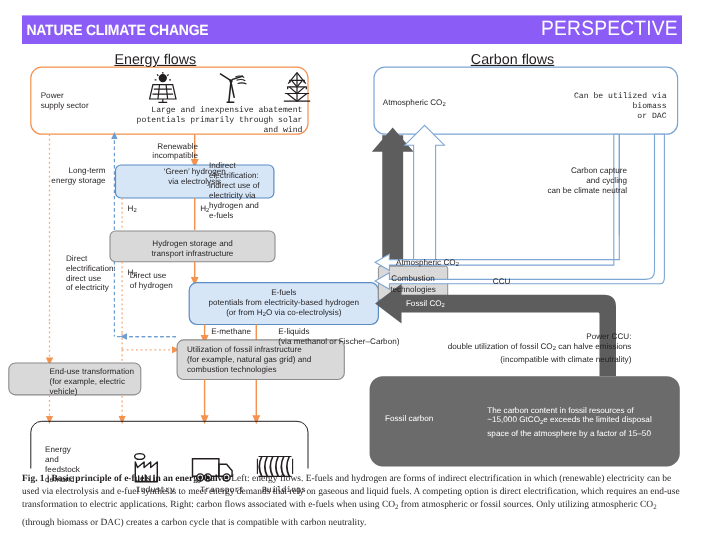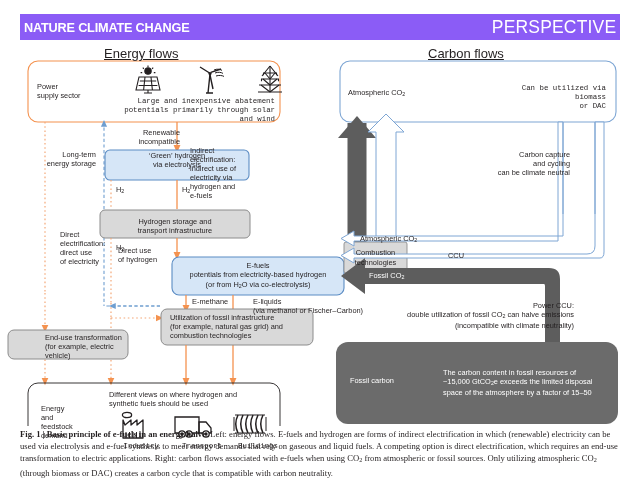--- a/index.html
+++ b/index.html
@@ -269,24 +269,20 @@
     <span>Utilization of fossil infrastructure</span><br>
     <span>(for example, natural gas grid) and</span><br>
     <span>combustion technologies</span>
   </div>
 
   <div class="lbl" style="left:41px;top:358px;width:60px;">
     <span>Energy</span><br>
     <span>and</span><br>
     <span>feedstock</span><br>
     <span>demand</span>
-  </div>
-  <div class="lbl" style="left:109px;top:344px;width:180px;">
-    <span>Different views on where hydrogen and</span><br>
-    <span>synthetic fuels should be used</span>
   </div>
 
   <div class="icon" style="left:115px;top:365px;">
     <svg width="32" height="30" viewBox="0 0 32 30">
       <g stroke="#231f20" stroke-width="1.3" fill="none" stroke-linejoin="round">
         <ellipse cx="12" cy="4" rx="4.6" ry="2.6"></ellipse>
         <path d="M8,9 L8,27 L28,27 L28,9 L22,14 L22,9 L16,14 L16,9 L10,14 Z" stroke-linecap="round"></path>
         <path d="M11,27 L11,21 M14.5,27 L14.5,21 M18,27 L18,21 M21.5,27 L21.5,21 M25,27 L25,21" stroke-width="1"></path>
       </g>
     </svg>

